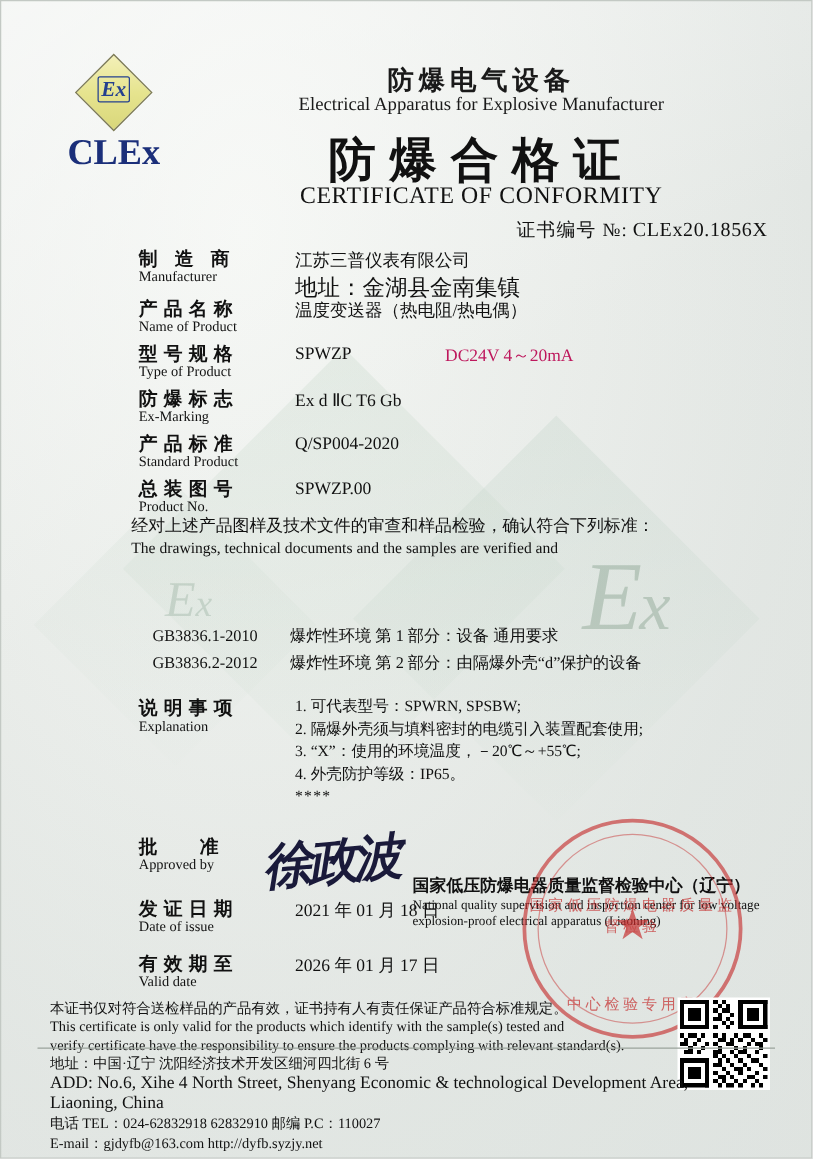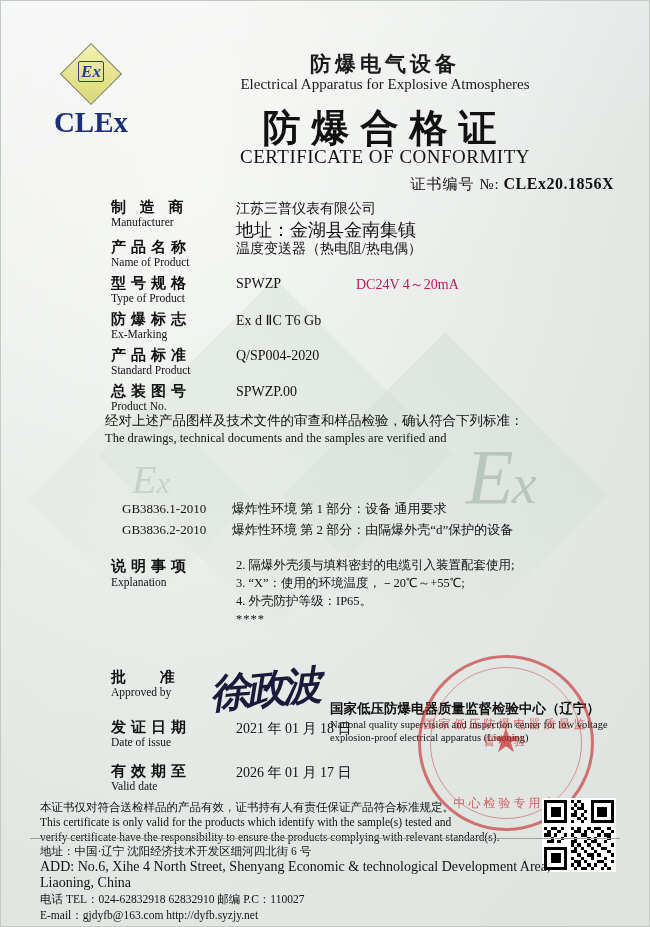--- a/index.html
+++ b/index.html
@@ -177,21 +177,21 @@
   .certno {
     position: absolute;
     right: 36px;
     top: 175px;
     font-size: 15px;
     color: #111;
     font-family: "Liberation Serif", serif;
   }
   .certno .no-label { letter-spacing: 1px; }
   .certno .no-value {
-    font-weight: bold;
+    font-weight: normal;
     font-size: 16px;
     letter-spacing: 0.5px;
   }
 
   
   .field {
     position: absolute;
     left: 36px;
     width: 580px;
   }
@@ -466,21 +466,21 @@
 
     <div class="logo-block">
       <div class="logo-diamond-wrap">
         <div class="logo-diamond"></div>
         <div class="logo-ex"><span class="ex-box">Ex</span></div>
       </div>
       <div class="logo-text">CLEx</div>
     </div>
 
     <div class="head-cn">防爆电气设备</div>
-    <div class="head-en">Electrical Apparatus for Explosive Atmospheres</div>
+    <div class="head-en">Electrical Apparatus for Explosive Manufacturer</div>
     <div class="title-cn">防爆合格证</div>
     <div class="title-en">CERTIFICATE OF CONFORMITY</div>
 
     <div class="certno">
       <span class="no-label">证书编号 №:</span>
       <span class="no-value">CLEx20.1856X</span>
     </div>
 
     <div class="field" style="top:198px;">
       <div class="label-cn">制 造 商</div>
@@ -523,27 +523,28 @@
     <div class="statement">
       <div class="s-cn">经对上述产品图样及技术文件的审查和样品检验，确认符合下列标准：</div>
       <div class="s-en">The drawings, technical documents and the samples are verified and</div>
     </div>
 
     <div class="standards">
       <div>
         <span class="code">GB3836.1-2010</span><span>爆炸性环境  第 1 部分：设备  通用要求</span>
       </div>
       <div>
-        <span class="code">GB3836.2-2010</span><span>爆炸性环境  第 2 部分：由隔爆外壳“d”保护的设备</span>
+        <span class="code">GB3836.2-2012</span><span>爆炸性环境  第 2 部分：由隔爆外壳“d”保护的设备</span>
       </div>
     </div>
 
     <div class="expl-label-cn">说明事项</div>
     <div class="expl-label-en">Explanation</div>
     <div class="expl-items">
+      <div>1.  可代表型号：SPWRN, SPSBW;</div>
       <div>2.  隔爆外壳须与填料密封的电缆引入装置配套使用;</div>
       <div>3.  “X”：使用的环境温度，－20℃～+55℃;</div>
       <div>4.  外壳防护等级：IP65。</div>
       <div class="expl-stars">****</div>
     </div>
 
     <div class="field" style="top:668px;">
       <div class="label-cn">批　 准</div>
       <div class="label-en">Approved by</div>
     </div>

